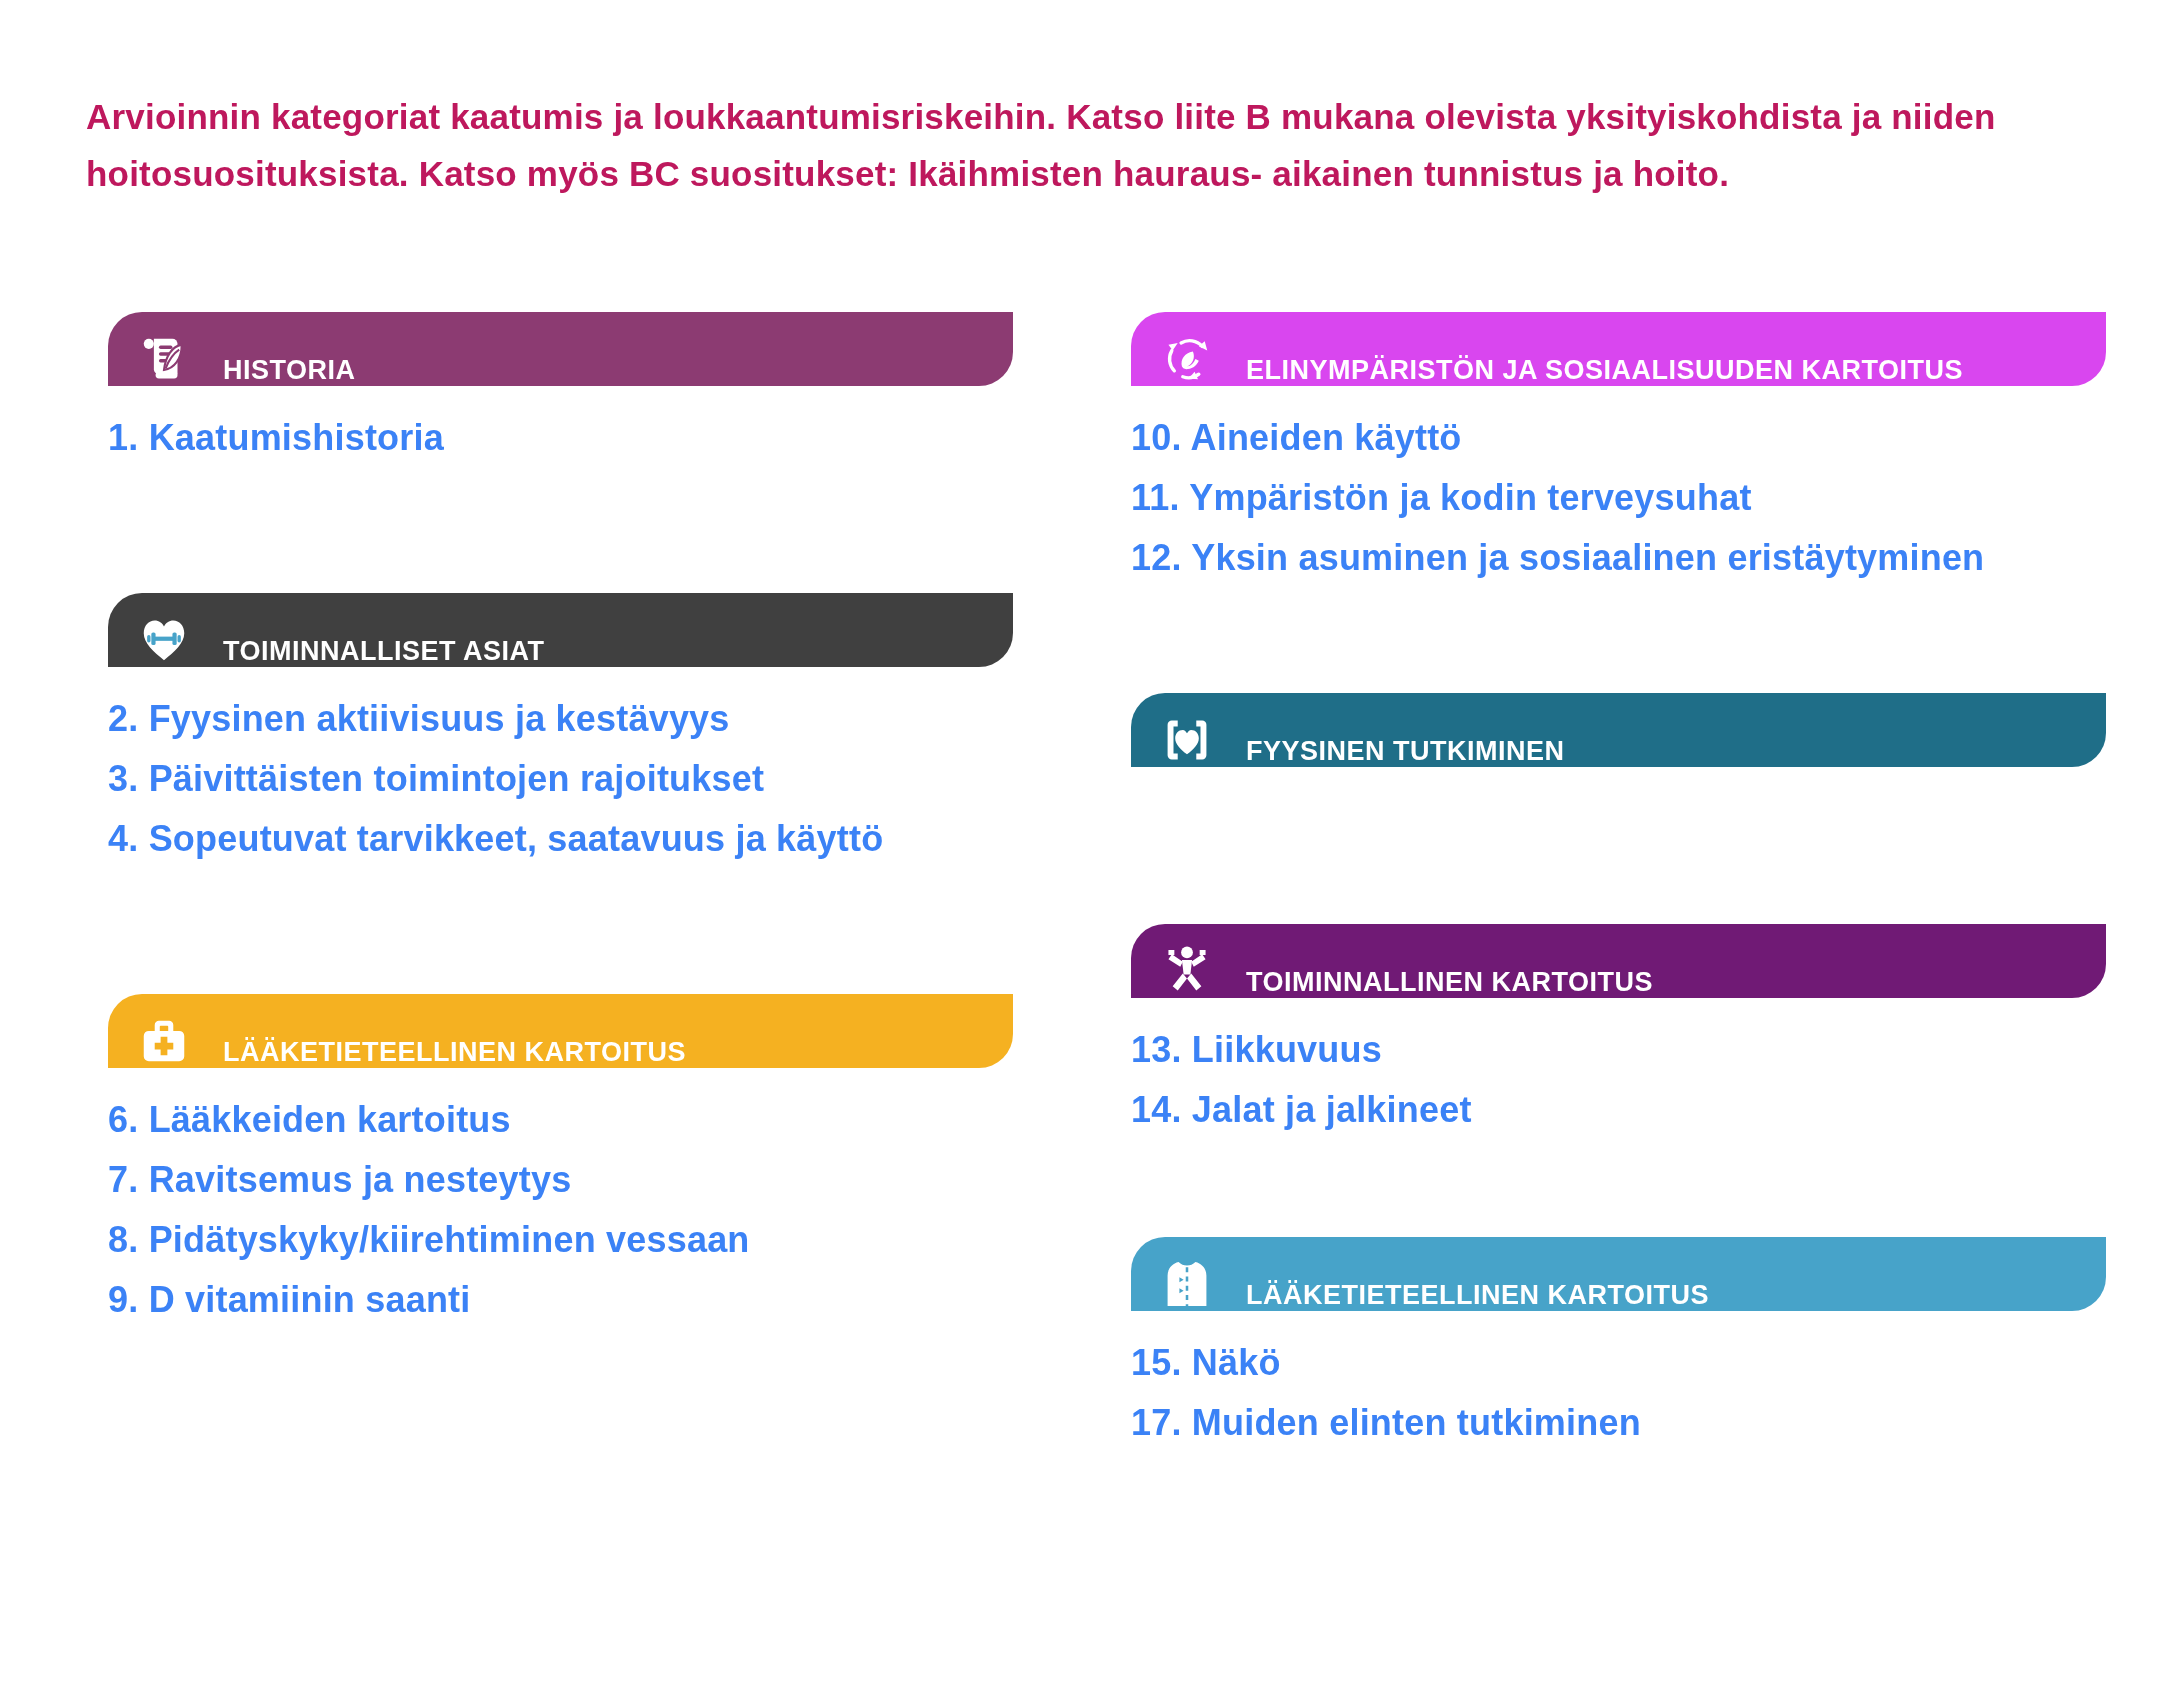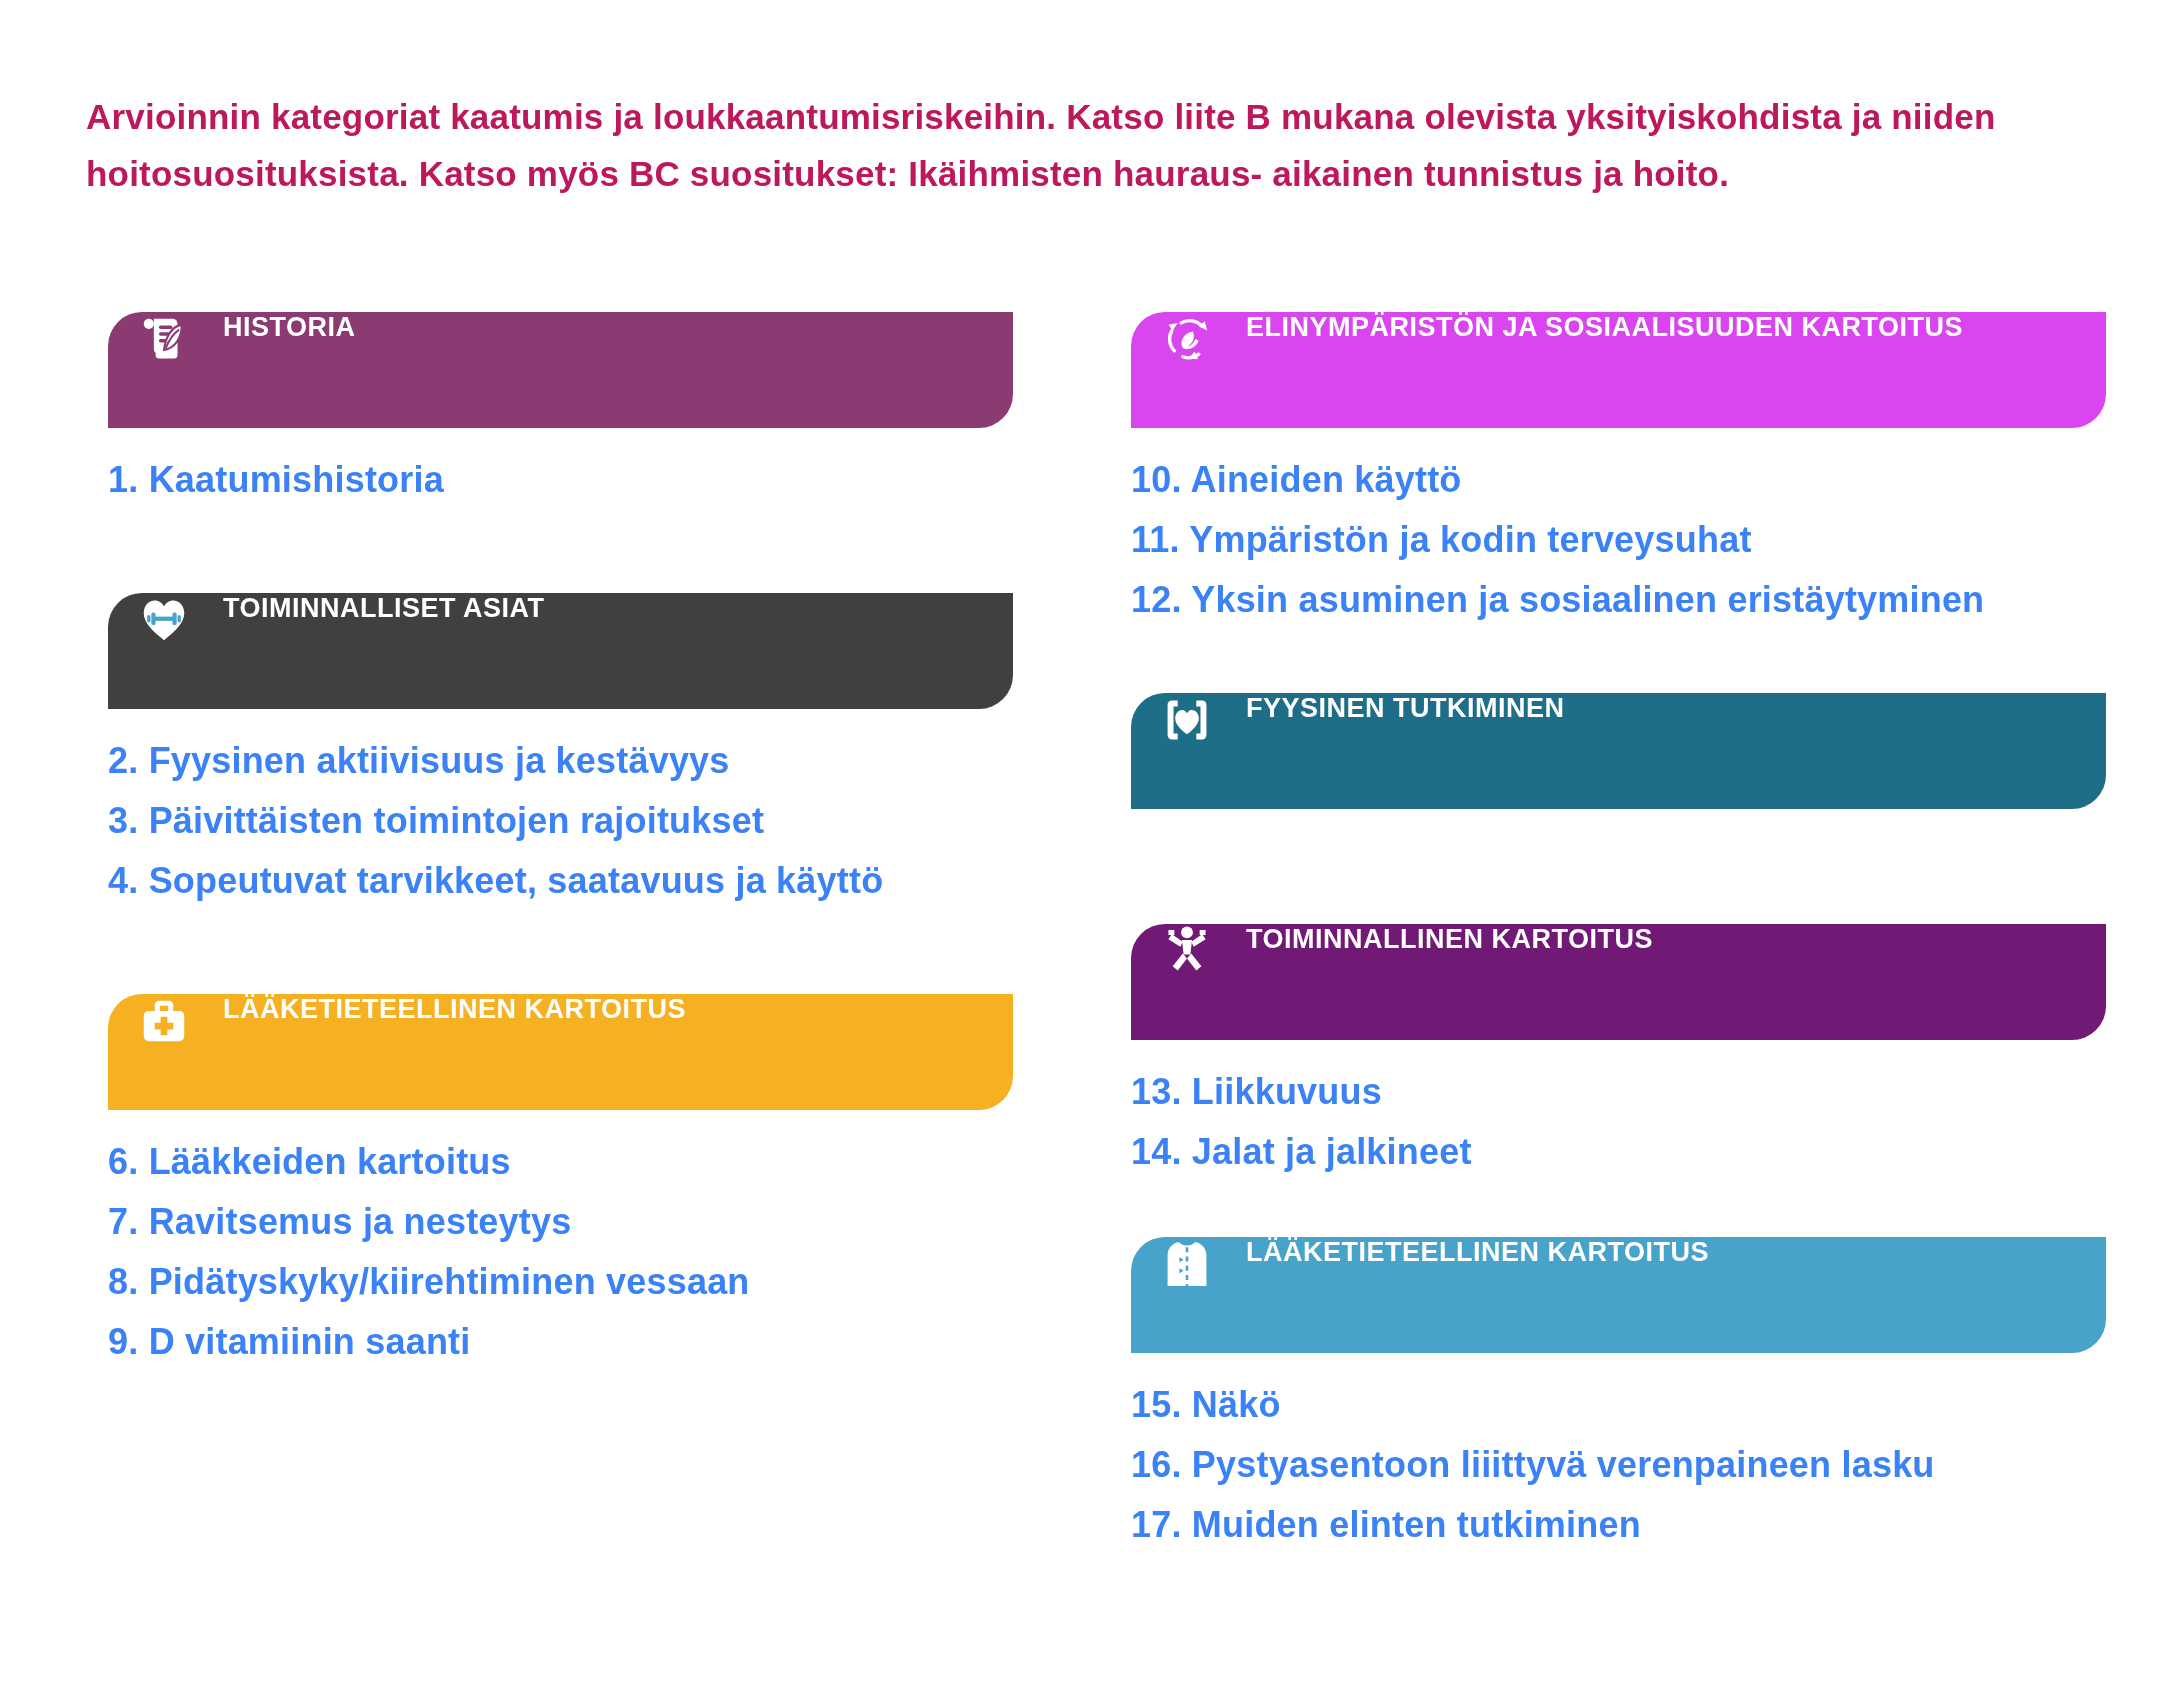--- a/index.html
+++ b/index.html
@@ -30,24 +30,24 @@
   .sec-0 { left: 108px;  top: 312px;  width: 905px; }
   .sec-1 { left: 108px;  top: 593px;  width: 905px; }
   .sec-2 { left: 108px;  top: 994px; width: 905px; }
   
   .sec-3 { left: 1131px; top: 312px;  width: 975px; }
   .sec-4 { left: 1131px; top: 693px;  width: 975px; }
   .sec-5 { left: 1131px; top: 924px; width: 975px; }
   .sec-6 { left: 1131px; top: 1237px; width: 975px; }
 
   .banner {
-    height: 116px;
+    height: 74px;
     border-radius: 34px 0 34px 0;
     display: flex;
-    align-items: flex-start;
+    align-items: flex-end;
     padding: 0 10px 0 29px;
     box-sizing: border-box;
   }
   .banner-icon {
     width: 54px;
     height: 54px;
     flex: 0 0 auto;
     margin-right: 32px;
     display: flex;
     align-items: center;
@@ -197,18 +197,17 @@
           <svg viewBox="0 0 64 64">
             <path fill="#fff" d="M22 6c3 3 6 4 10 4s7-1 10-4c8 2 13 8 13 16v36H9V22C9 14 14 8 22 6z"></path>
             <path stroke="var(--banner-color)" stroke-width="3" stroke-dasharray="6 5" fill="none" d="M32 12v46"></path>
             <path fill="var(--banner-color)" d="M23 24l5 3-5 3zM23 37l5 3-5 3z"></path>
           </svg>
         </span>
       <span class="banner-title">LÄÄKETIETEELLINEN KARTOITUS</span>
     </div>
     <ul class="items">
         <li class="item">15. Näkö</li>
-        <li class="item">16. Pystyasentoon liiittyvä verenpaineen lasku</li>
         <li class="item">17. Muiden elinten tutkiminen</li>
       </ul>
   </div>
 </div>
 
 
 </body></html>

